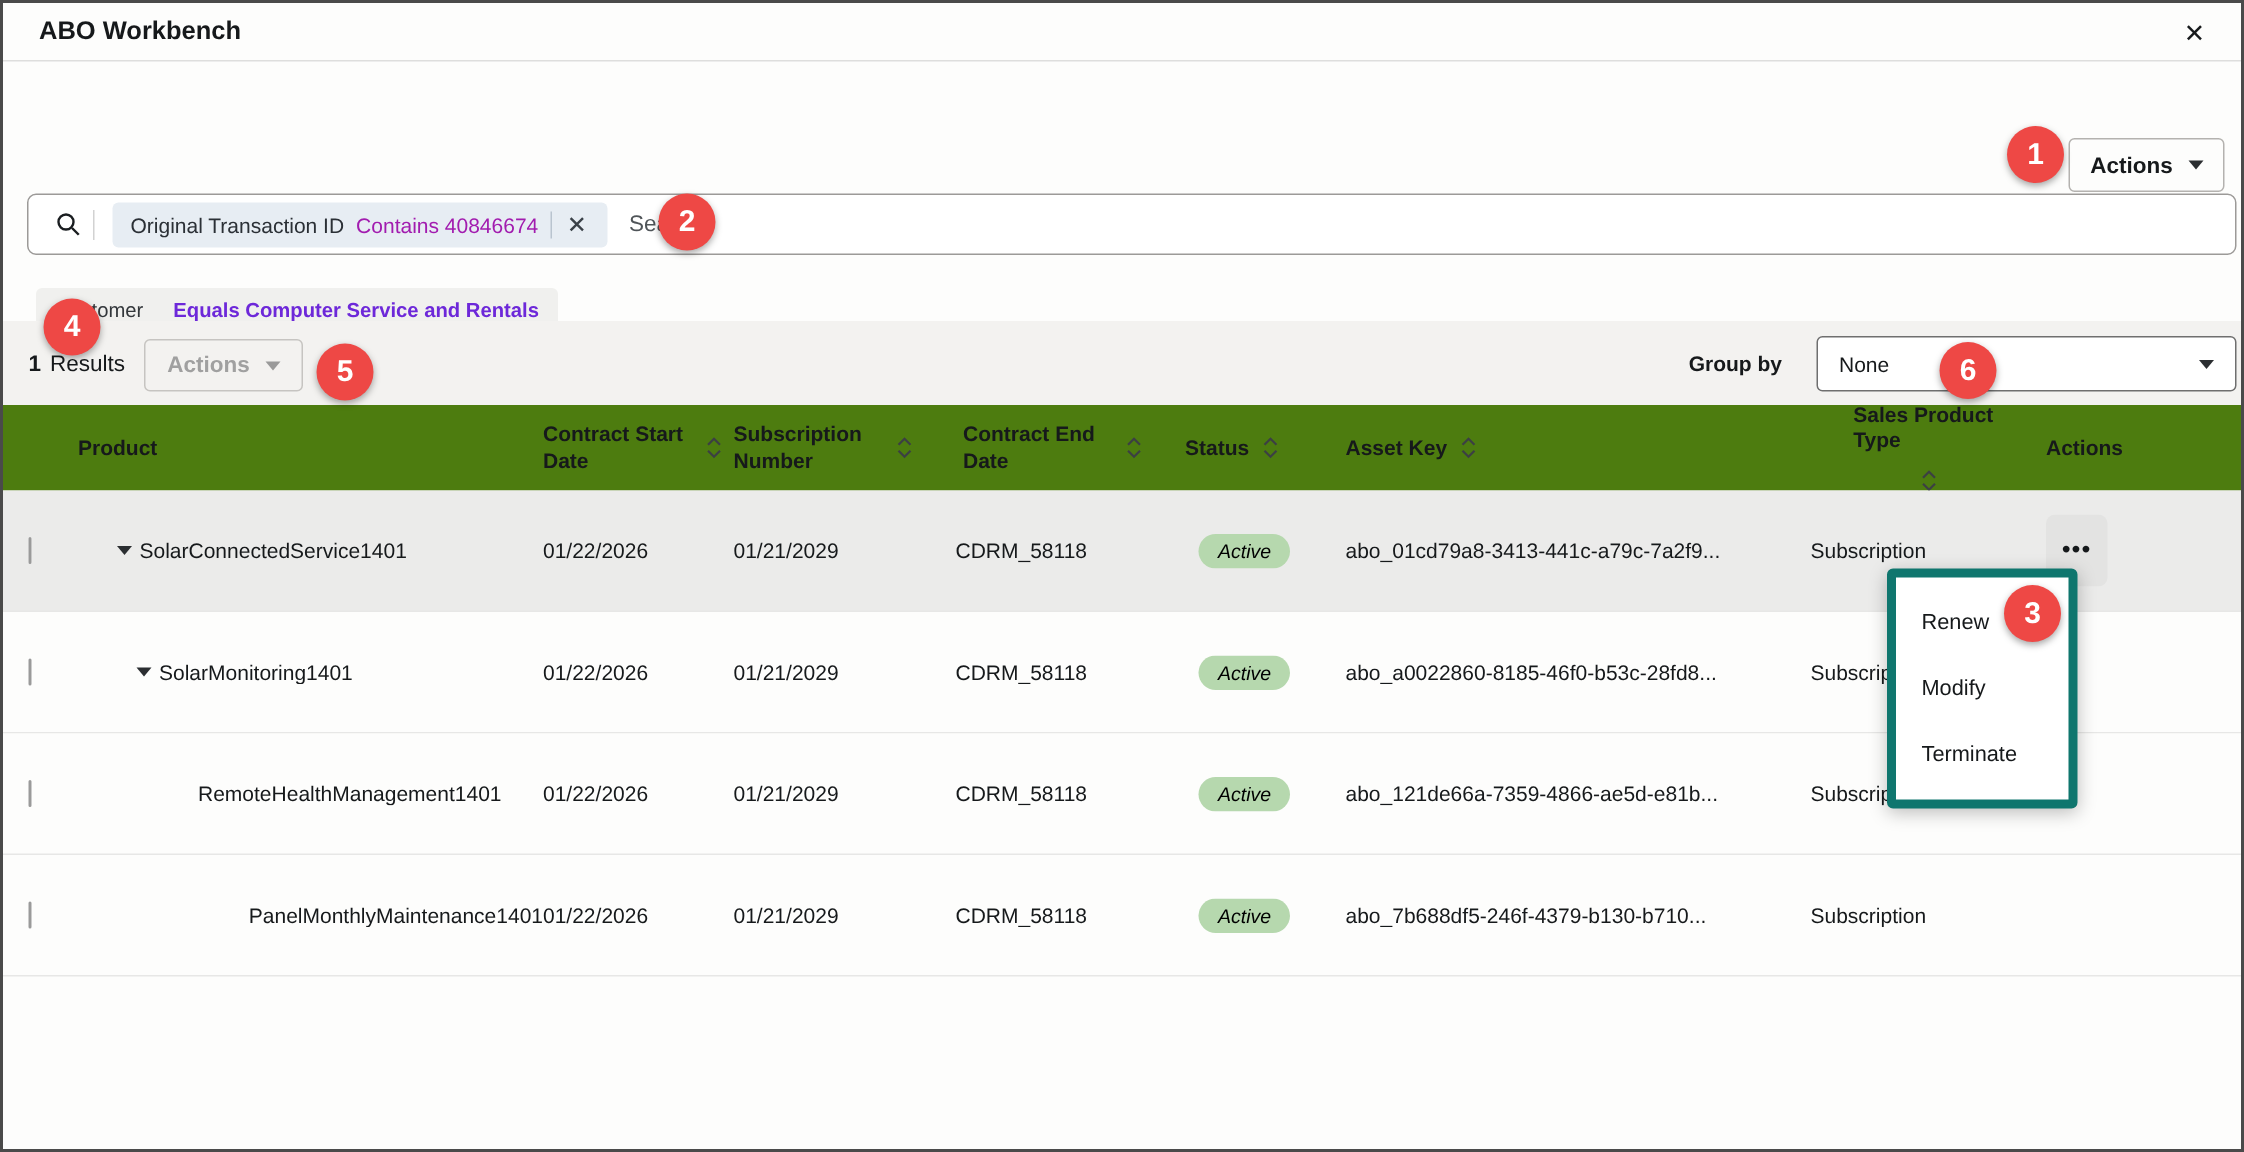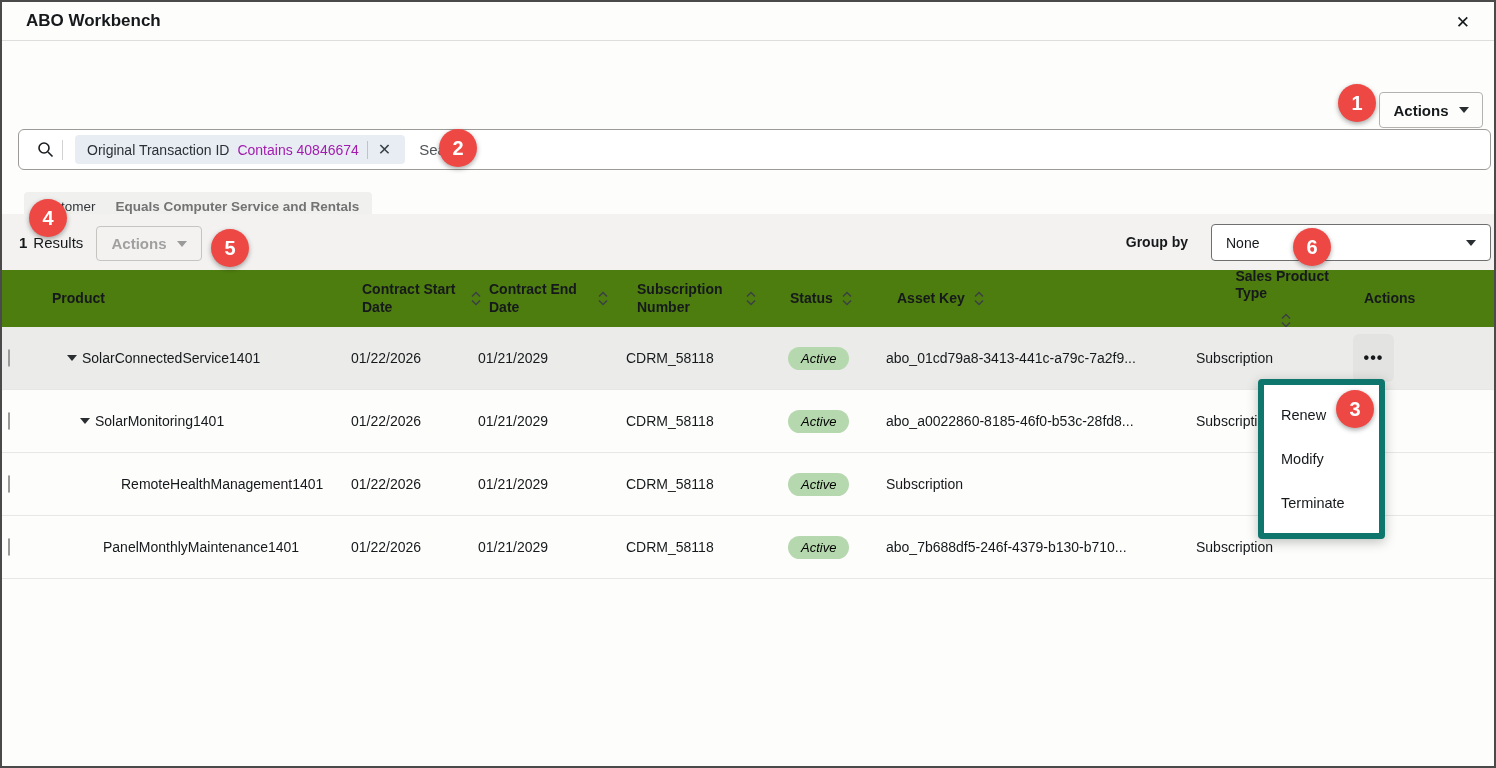--- a/index.html
+++ b/index.html
@@ -56,21 +56,21 @@
   .chip-x { font-size:16px; color:#3a4148; cursor:pointer; padding:0 2px; }
   .search-placeholder { margin-left:14px; font-size:15px; color:#4f5458; }
 
   
   .customer-chip {
     position:absolute; left:22px; top:190px; height:29px;
     display:inline-flex; align-items:center; gap:20px;
     background:#f0f0ee; border-radius:4px; padding:0 13px; font-size:13.5px;
   }
   .customer-chip .field { color:#33373b; }
-  .customer-chip .val { font-weight:700; color:#737373; }
+  .customer-chip .val { font-weight:700; color:#6d28d9; }
 
   
   .toolbar {
     position:absolute; left:0; top:212px; width:100%; height:56px;
     background:#f3f2f0; display:flex; align-items:center;
   }
   .results-count { margin-left:17px; font-size:15px; }
   .results-count b { font-weight:700; margin-right:6px; }
   .actions-disabled {
     position:absolute; left:94px; top:12px; width:106px; height:35px;
@@ -87,39 +87,39 @@
   
   .thead {
     position:absolute; left:0; top:268px; width:100%; height:57px;
     display:flex; align-items:center; padding-left:17px; background:#4d7c0f;
     font-weight:700; font-size:14px; line-height:1.25;
   }
   .hcell { display:flex; align-items:center; gap:8px; }
   .hcell .lbl.wrap { max-width:100px; }
   .rows { position:absolute; left:0; top:325px; width:100%; }
   .trow {
-    display:flex; align-items:center; height:63px; padding-left:6px;
+    display:flex; align-items:center; height:81px; padding-left:17px;
     border-bottom:1px solid #e7e7e6; background:#fdfdfc; font-size:14px;
   }
   .trow.hl { background:#ebebea; }
   .c0 { width:33px; } .c1 { width:310px; } .c2 { width:127px; } .c3 { width:148px; }
   .c4 { width:153px; } .c5 { width:107px; } .c6 { width:310px; } .c7 { width:157px;flex-direction:column; }
   .c8 { flex:1; }
   .cell { white-space:nowrap; overflow:hidden; }
   .checkbox {
     width:18px; height:18px; border:1.5px solid #9a9a9a; border-radius:2px;
     background:#fff; cursor:pointer;
   }
   .prod { display:flex; align-items:center; gap:5px; }
   .expand-caret {
     width:0; height:0; border-left:5px solid transparent; border-right:5px solid transparent;
     border-top:6px solid #2b2e31; cursor:pointer; flex:none;
   }
   .indent-0 { padding-left:26px; } .indent-1 { padding-left:39px; }
-  .indent-2 { padding-left:62px; } .indent-3 { padding-left:80px; }
+  .indent-2 { padding-left:62px;justify-content:flex-end; } .indent-3 { padding-left:80px; }
   .pill {
     display:inline-block; margin-left:9px; padding:4px 13px; border-radius:13px;
     background:#b6d8ae; color:#000000; font-size:13px;font-style:italic;
   }
   .ellipsis-btn {
     width:41px; height:48px; border:none; border-radius:6px; background:#e3e3e2;
     font-size:16px; font-weight:700; color:#16191b; letter-spacing:1px; cursor:pointer;
     display:none;
   }
   .trow.hl .ellipsis-btn { display:inline-block; }
@@ -205,29 +205,29 @@
     <span class="lbl">Product</span>
 
   </span>
       <span class="hcell c2">
     <span class="lbl wrap">Contract Start Date</span>
     <svg class="sort" width="12" height="19" viewBox="0 0 12 19">
           <path d="M2 7.5 L6 3.5 L10 7.5" fill="none" stroke="#3c4043" stroke-width="1.5"></path>
           <path d="M2 11.5 L6 15.5 L10 11.5" fill="none" stroke="#3c4043" stroke-width="1.5"></path>
         </svg>
   </span>
+      <span class="hcell c4">
+    <span class="lbl wrap">Subscription Number</span>
+    <svg class="sort" width="12" height="19" viewBox="0 0 12 19">
+          <path d="M2 7.5 L6 3.5 L10 7.5" fill="none" stroke="#3c4043" stroke-width="1.5"></path>
+          <path d="M2 11.5 L6 15.5 L10 11.5" fill="none" stroke="#3c4043" stroke-width="1.5"></path>
+        </svg>
+  </span>
       <span class="hcell c3">
     <span class="lbl wrap">Contract End Date</span>
-    <svg class="sort" width="12" height="19" viewBox="0 0 12 19">
-          <path d="M2 7.5 L6 3.5 L10 7.5" fill="none" stroke="#3c4043" stroke-width="1.5"></path>
-          <path d="M2 11.5 L6 15.5 L10 11.5" fill="none" stroke="#3c4043" stroke-width="1.5"></path>
-        </svg>
-  </span>
-      <span class="hcell c4">
-    <span class="lbl wrap">Subscription Number</span>
     <svg class="sort" width="12" height="19" viewBox="0 0 12 19">
           <path d="M2 7.5 L6 3.5 L10 7.5" fill="none" stroke="#3c4043" stroke-width="1.5"></path>
           <path d="M2 11.5 L6 15.5 L10 11.5" fill="none" stroke="#3c4043" stroke-width="1.5"></path>
         </svg>
   </span>
       <span class="hcell c5">
     <span class="lbl">Status</span>
     <svg class="sort" width="12" height="19" viewBox="0 0 12 19">
           <path d="M2 7.5 L6 3.5 L10 7.5" fill="none" stroke="#3c4043" stroke-width="1.5"></path>
           <path d="M2 11.5 L6 15.5 L10 11.5" fill="none" stroke="#3c4043" stroke-width="1.5"></path>
@@ -285,20 +285,21 @@
       <div class="trow">
     <span class="c0"><span class="checkbox"></span></span>
     <span class="c1 cell prod indent-3">
 
       <span>RemoteHealthManagement1401</span>
     </span>
     <span class="c2 cell">01/22/2026</span>
     <span class="c3 cell">01/21/2029</span>
     <span class="c4 cell">CDRM_58118</span>
     <span class="c5 cell"><span class="pill">Active</span></span>
+    <span class="c6 cell">abo_121de66a-7359-4866-ae5d-e81b...</span>
     <span class="c7 cell">Subscription</span>
     <span class="c8 cell"></span>
   </div>
       <div class="trow">
     <span class="c0"><span class="checkbox"></span></span>
     <span class="c1 cell prod indent-2">
 
       <span>PanelMonthlyMaintenance1401</span>
     </span>
     <span class="c2 cell">01/22/2026</span>

